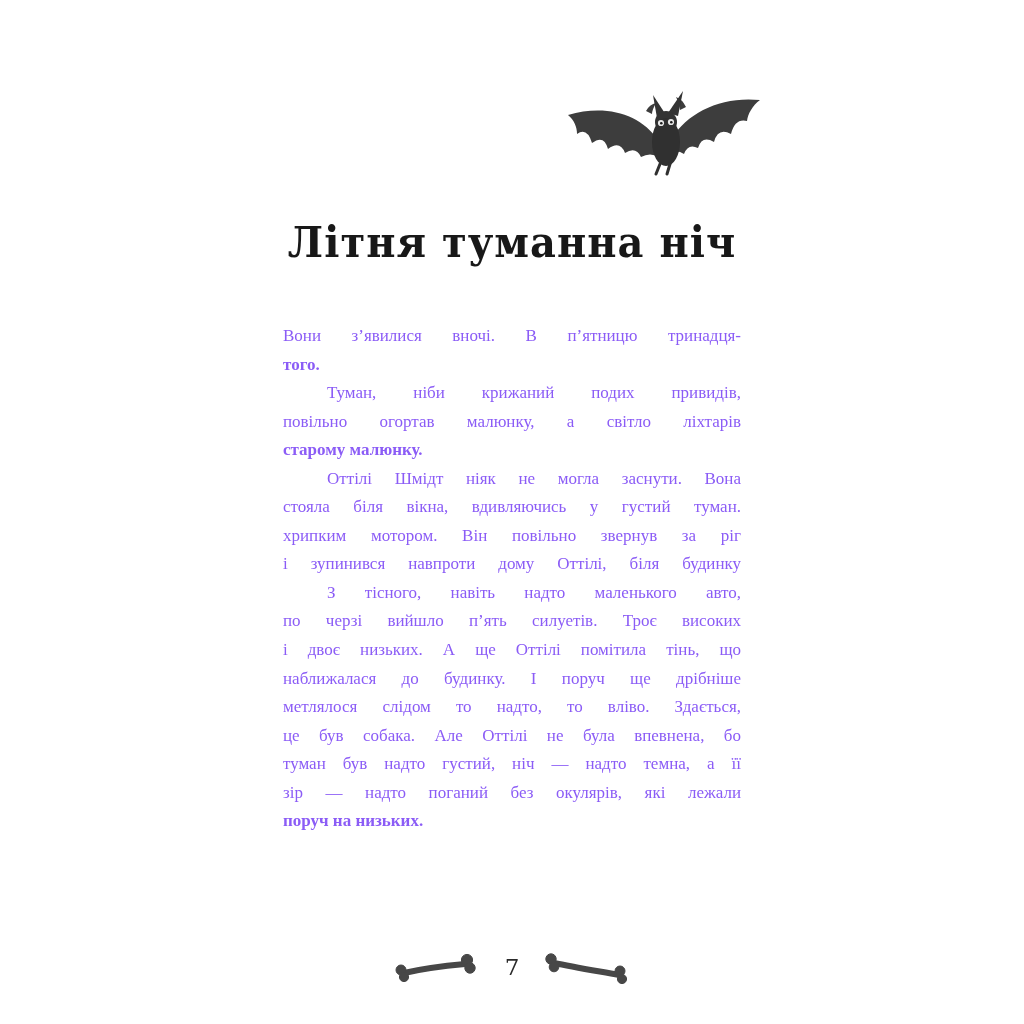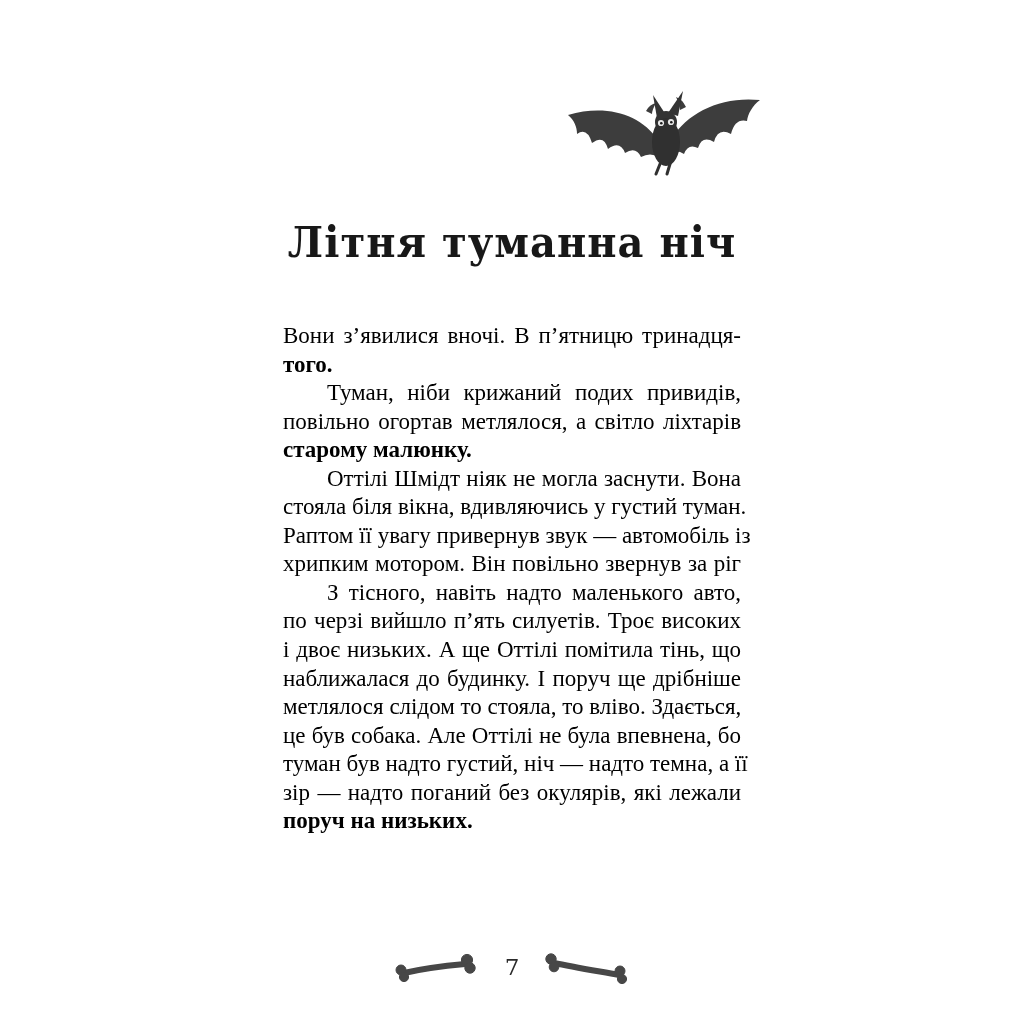--- a/index.html
+++ b/index.html
@@ -32,23 +32,23 @@
     font-size: 40px;
     letter-spacing: 1px;
     color: #181818;
     transform: scaleY(1.05);
   }
   .body-text {
     position: absolute;
     left: 283px;
     top: 322px;
     width: 458px;
-    font-size: 23px;
+    font-size: 17px;
     line-height: 28.55px;
-    color: #000000;
+    color: #8b5cf6;
   }
   .text-line {
     text-align: justify;
     text-align-last: justify;
     white-space: nowrap;
   }
   .text-line.para-end {
     text-align-last: left;
     font-weight: bold;
   }
@@ -124,31 +124,31 @@
       <circle cx="109.3" cy="42.2" r="1.3" fill="#1d1d1d"></circle>
     </svg>
   </div>
 
   <h1 class="chapter-title">Літня туманна ніч</h1>
 
   <div class="body-text">
       <div class="text-line">Вони з’явилися вночі. В п’ятницю тринадця-</div>
       <div class="text-line para-end">того.</div>
       <div class="text-line indented">Туман, ніби крижаний подих привидів,</div>
-      <div class="text-line">повільно огортав метлялося, а світло ліхтарів</div>
+      <div class="text-line">повільно огортав малюнку, а світло ліхтарів</div>
       <div class="text-line para-end">старому малюнку.</div>
       <div class="text-line indented">Оттілі Шмідт ніяк не могла заснути. Вона</div>
       <div class="text-line">стояла біля вікна, вдивляючись у густий туман.</div>
-      <div class="text-line">Раптом її увагу привернув звук — автомобіль із</div>
       <div class="text-line">хрипким мотором. Він повільно звернув за ріг</div>
+      <div class="text-line">і зупинився навпроти дому Оттілі, біля будинку</div>
       <div class="text-line indented">З тісного, навіть надто маленького авто,</div>
       <div class="text-line">по черзі вийшло п’ять силуетів. Троє високих</div>
       <div class="text-line">і двоє низьких. А ще Оттілі помітила тінь, що</div>
       <div class="text-line">наближалася до будинку. І поруч ще дрібніше</div>
-      <div class="text-line">метлялося слідом то стояла, то вліво. Здається,</div>
+      <div class="text-line">метлялося слідом то надто, то вліво. Здається,</div>
       <div class="text-line">це був собака. Але Оттілі не була впевнена, бо</div>
       <div class="text-line">туман був надто густий, ніч — надто темна, а її</div>
       <div class="text-line">зір — надто поганий без окулярів, які лежали</div>
       <div class="text-line para-end">поруч на низьких.</div>
     </div>
 
   <div class="page-footer">
     <span class="bone">
       <svg viewBox="0 0 92 40" xmlns="http://www.w3.org/2000/svg">
         <g fill="#474747" stroke="#474747">

